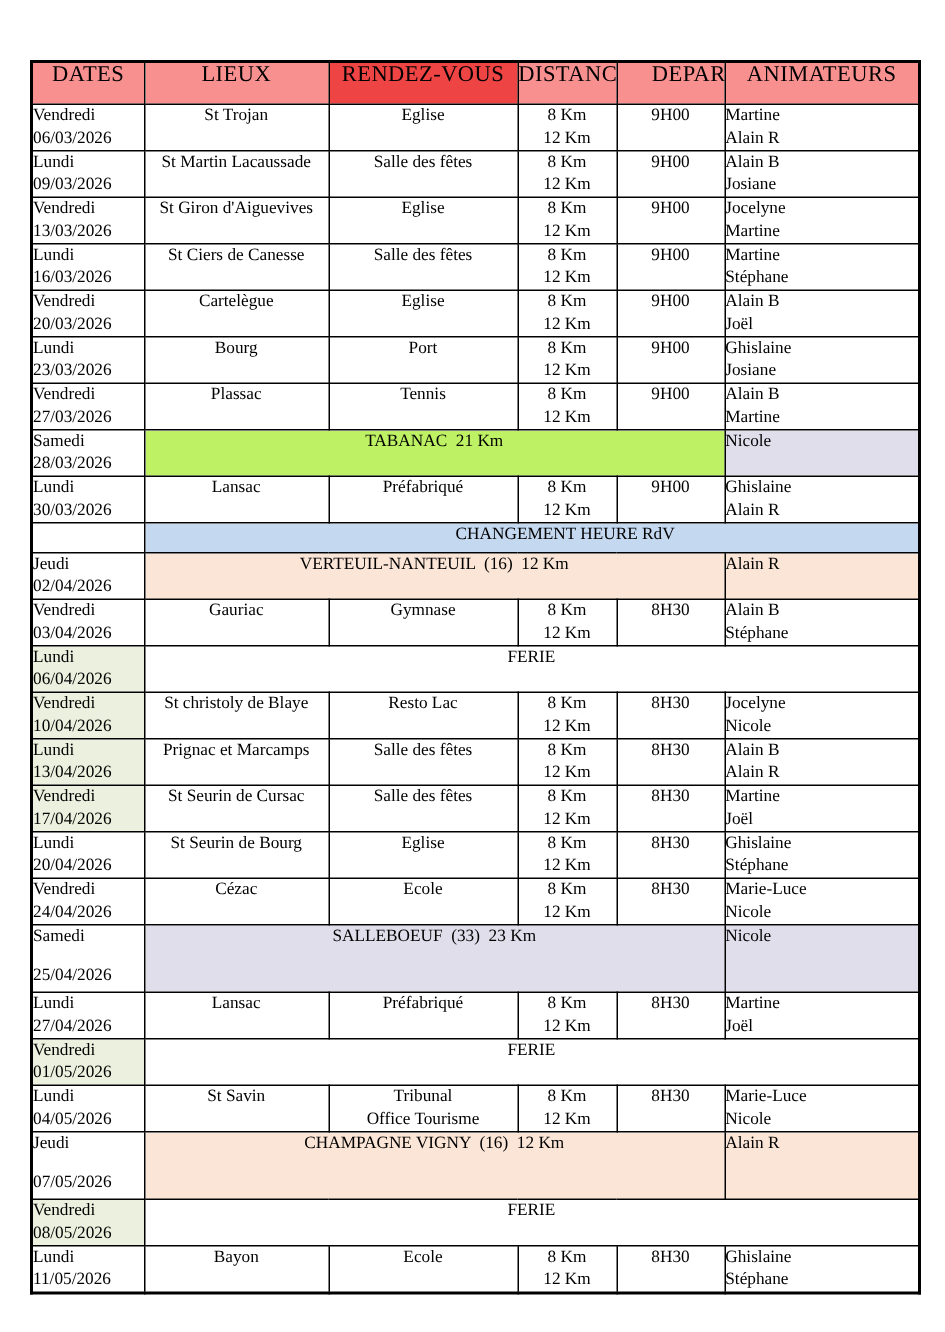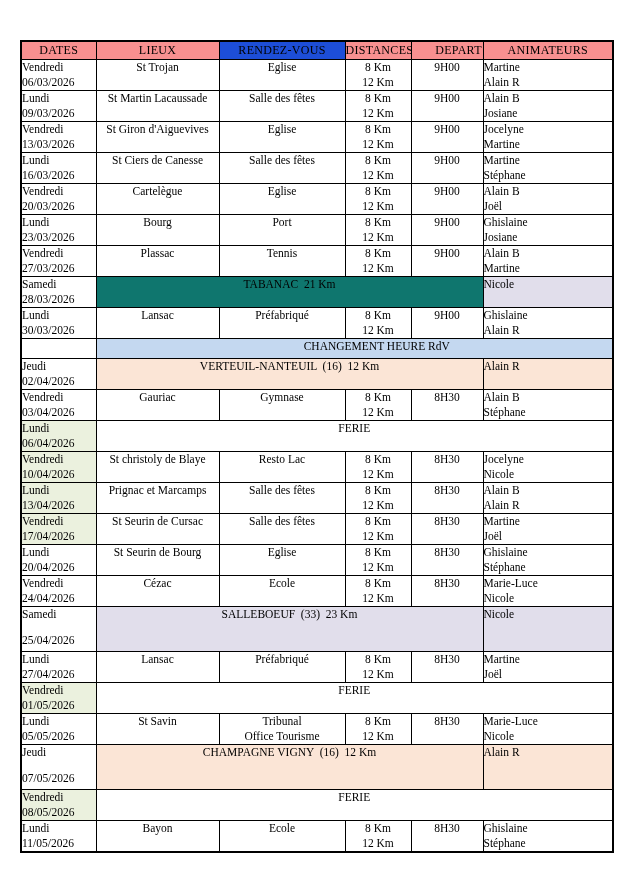--- a/index.html
+++ b/index.html
@@ -1,21 +1,21 @@
 <!DOCTYPE html>
 <html><head>
 <meta charset="utf-8">
 <style>
   * { margin:0; padding:0; box-sizing:border-box; }
   html,body { width:630px; height:888px; background:#ffffff; font-family:"Liberation Serif", serif; color:#000; }
   .doc { padding:40px 18px 0 20px; }
   table.sched { border-collapse:collapse; width:592px; table-layout:fixed; border:2px solid #000; }
   .sched th, .sched td { border:1px solid #000; vertical-align:top; overflow:hidden; padding:0; }
   .sched thead th {
-    font-weight:normal; font-size:12px; height:18px; line-height:17px;
+    font-weight:normal; font-size:15px; height:28px; line-height:17px;
     text-align:center; letter-spacing:0.3px;
   }
   .sched td { font-size:11.5px; line-height:15px; }
   tr.row-normal, tr.row-event, tr.row-ferie { height:31px;padding-left:20px; }
   tr.row-notice { height:20px; }
   tr.tall { height:45px; }
   .c-date { text-align:left; padding:0 2px 0 3px; }
   .tall .date-wrap { display:flex; flex-direction:column; justify-content:space-between; height:41px; }
   .c-lieu, .c-rdv, .c-dist, .c-dep { text-align:center; }
   .c-anim { text-align:left; padding-left:4px; }
@@ -34,21 +34,21 @@
         <col style="width:123px">
         <col style="width:126px">
       <col style="width:66px">
         <col style="width:72px">
         <col style="width:130px">
     </colgroup>
     <thead>
       <tr>
         <th style="background: rgb(248, 144, 144);">DATES</th>
         <th style="background: rgb(248, 144, 144);">LIEUX</th>
-        <th style="background: #1d4ed8;">RENDEZ-VOUS</th>
+        <th style="background: #ef4444;">RENDEZ-VOUS</th>
         <th style="background: rgb(248, 144, 144);">DISTANCES</th>
         <th style="background: rgb(248, 144, 144); padding-left: 23px;">DEPART</th>
         <th style="background: rgb(248, 144, 144); margin-left: 12px;">ANIMATEURS</th>
       </tr>
     </thead>
     <tbody id="rows">
         <tr class="row-normal">
           <td class="c-date">
             <div class="date-wrap">
               <div>Vendredi</div>
@@ -223,21 +223,21 @@
             <div>Martine</div>
           </td>
         </tr>
         <tr class="row-event">
           <td class="c-date">
             <div class="date-wrap">
               <div>Samedi</div>
               <div>28/03/2026</div>
             </div>
           </td>
-          <td class="c-event" colspan="4" style="background: #0f766e;">TABANAC  21 Km</td>
+          <td class="c-event" colspan="4" style="background: #bef264;">TABANAC  21 Km</td>
           <td class="c-anim v-mid" style="background: rgb(225, 222, 235);">
             <div>Nicole</div>
           </td>
         </tr>
         <tr class="row-normal">
           <td class="c-date">
             <div class="date-wrap">
               <div>Lundi</div>
               <div>30/03/2026</div>
             </div>
@@ -478,21 +478,21 @@
               <div>Vendredi</div>
               <div>01/05/2026</div>
             </div>
           </td>
           <td class="c-ferie" colspan="5">FERIE</td>
         </tr>
         <tr class="row-normal">
           <td class="c-date">
             <div class="date-wrap">
               <div>Lundi</div>
-              <div>05/05/2026</div>
+              <div>04/05/2026</div>
             </div>
           </td>
           <td class="c-lieu">
             <div>St Savin</div>
           </td>
           <td class="c-rdv">
             <div>Tribunal</div>
             <div>Office Tourisme</div>
           </td>
           <td class="c-dist">

